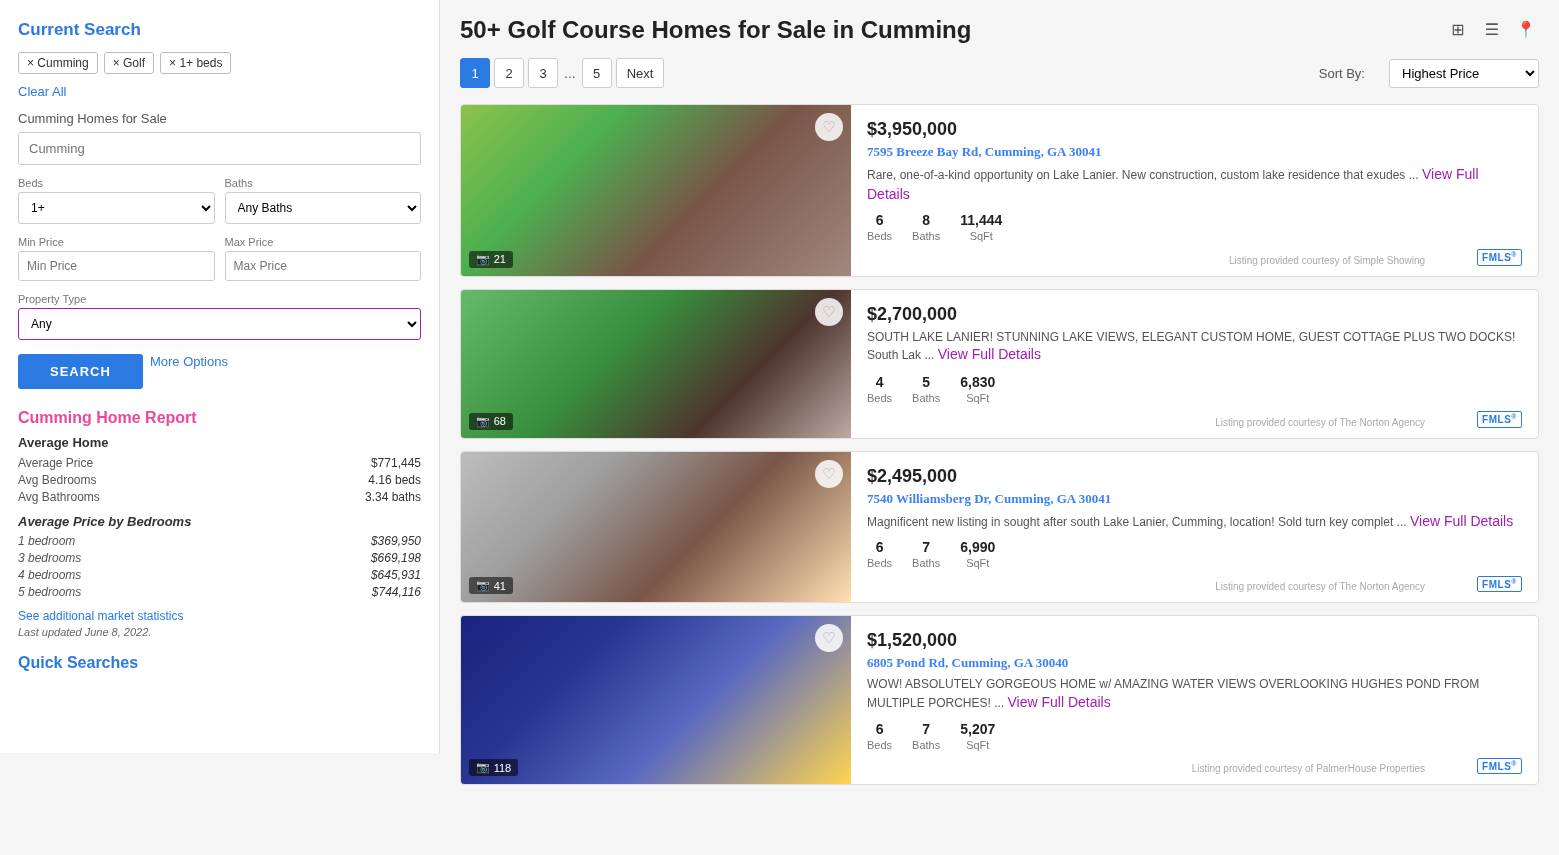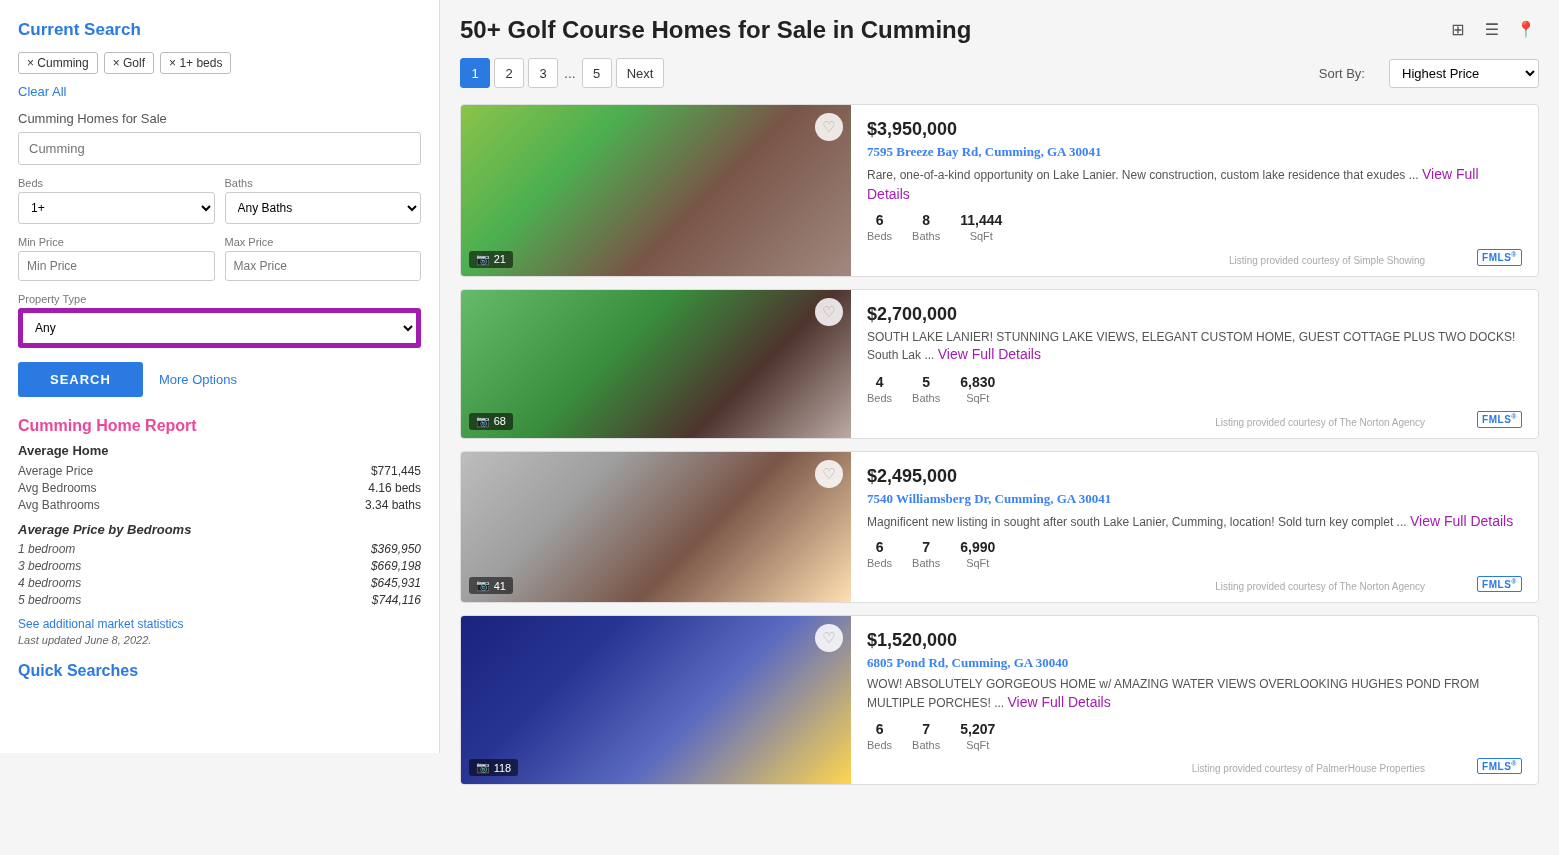--- a/index.html
+++ b/index.html
@@ -91,32 +91,32 @@
       outline: none;
       color: #aaa;
     }
     .property-type-label {
       font-size: 11px;
       color: #777;
       margin-bottom: 3px;
     }
     .property-type-select {
       width: 100%;
-      border: 5px solid #a21caf;
+      border: 1px solid #a21caf;
       border-radius: 3px;
       padding: 7px 8px;
       font-size: 12px;
       background: #fff;
       outline: none;
       margin-bottom: 14px;
     }
     .btn-row {
       display: flex;
-      align-items: center;
-      gap: 16px;
+      align-items: flex-start;
+      gap: 7px;
       margin-bottom: 20px;
     }
     .search-btn {
       background: #2a7ae2;
       color: #fff;
       border: none;
       border-radius: 3px;
       padding: 10px 32px;
       font-size: 13px;
       font-weight: bold;

